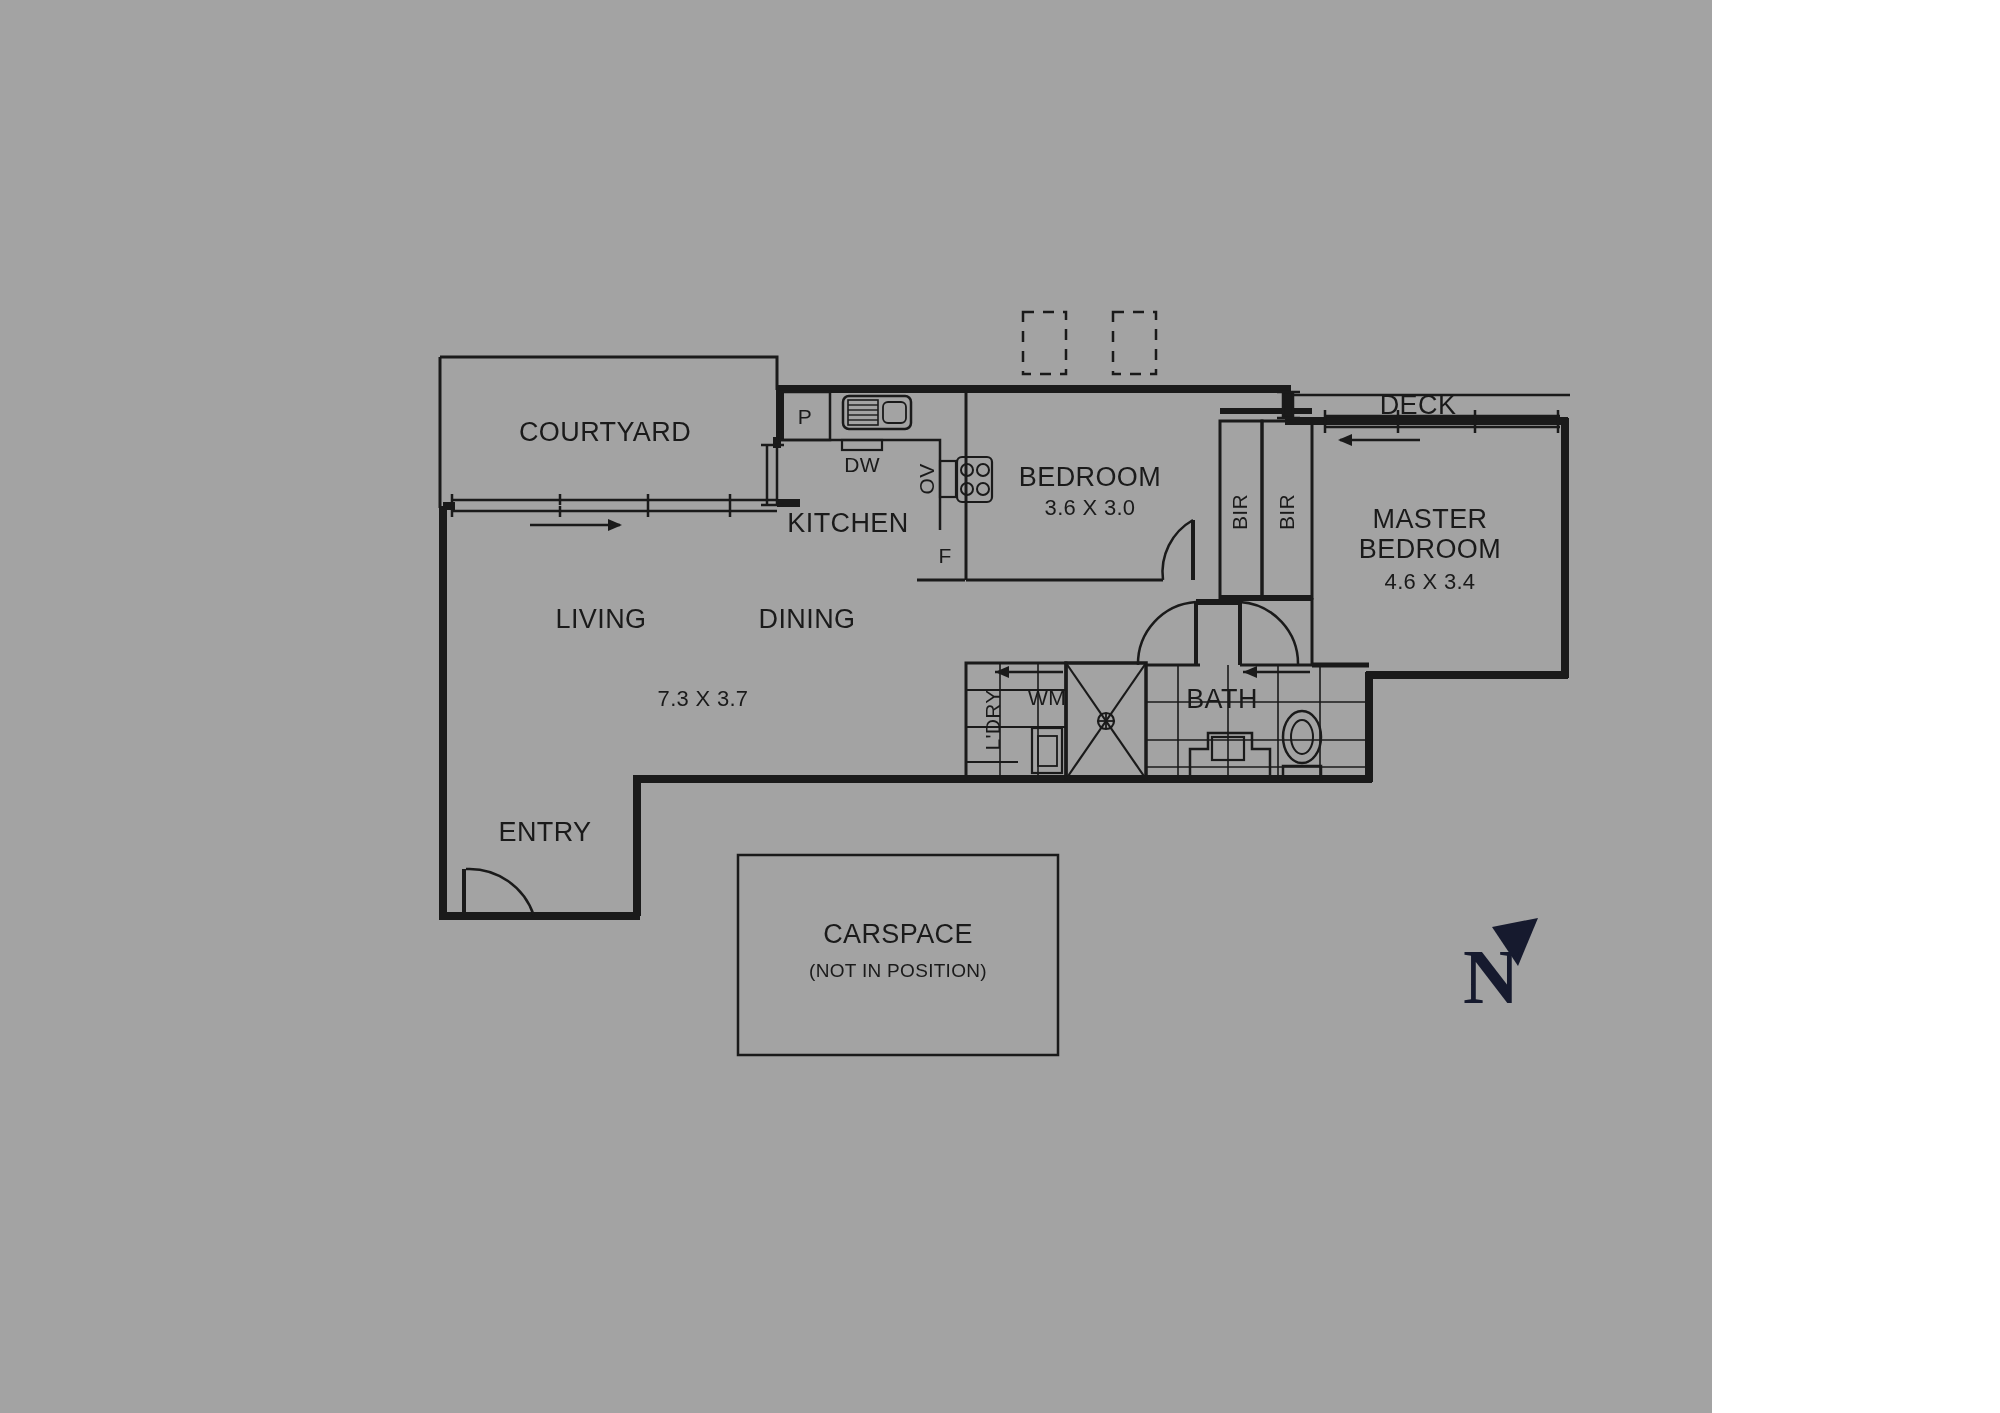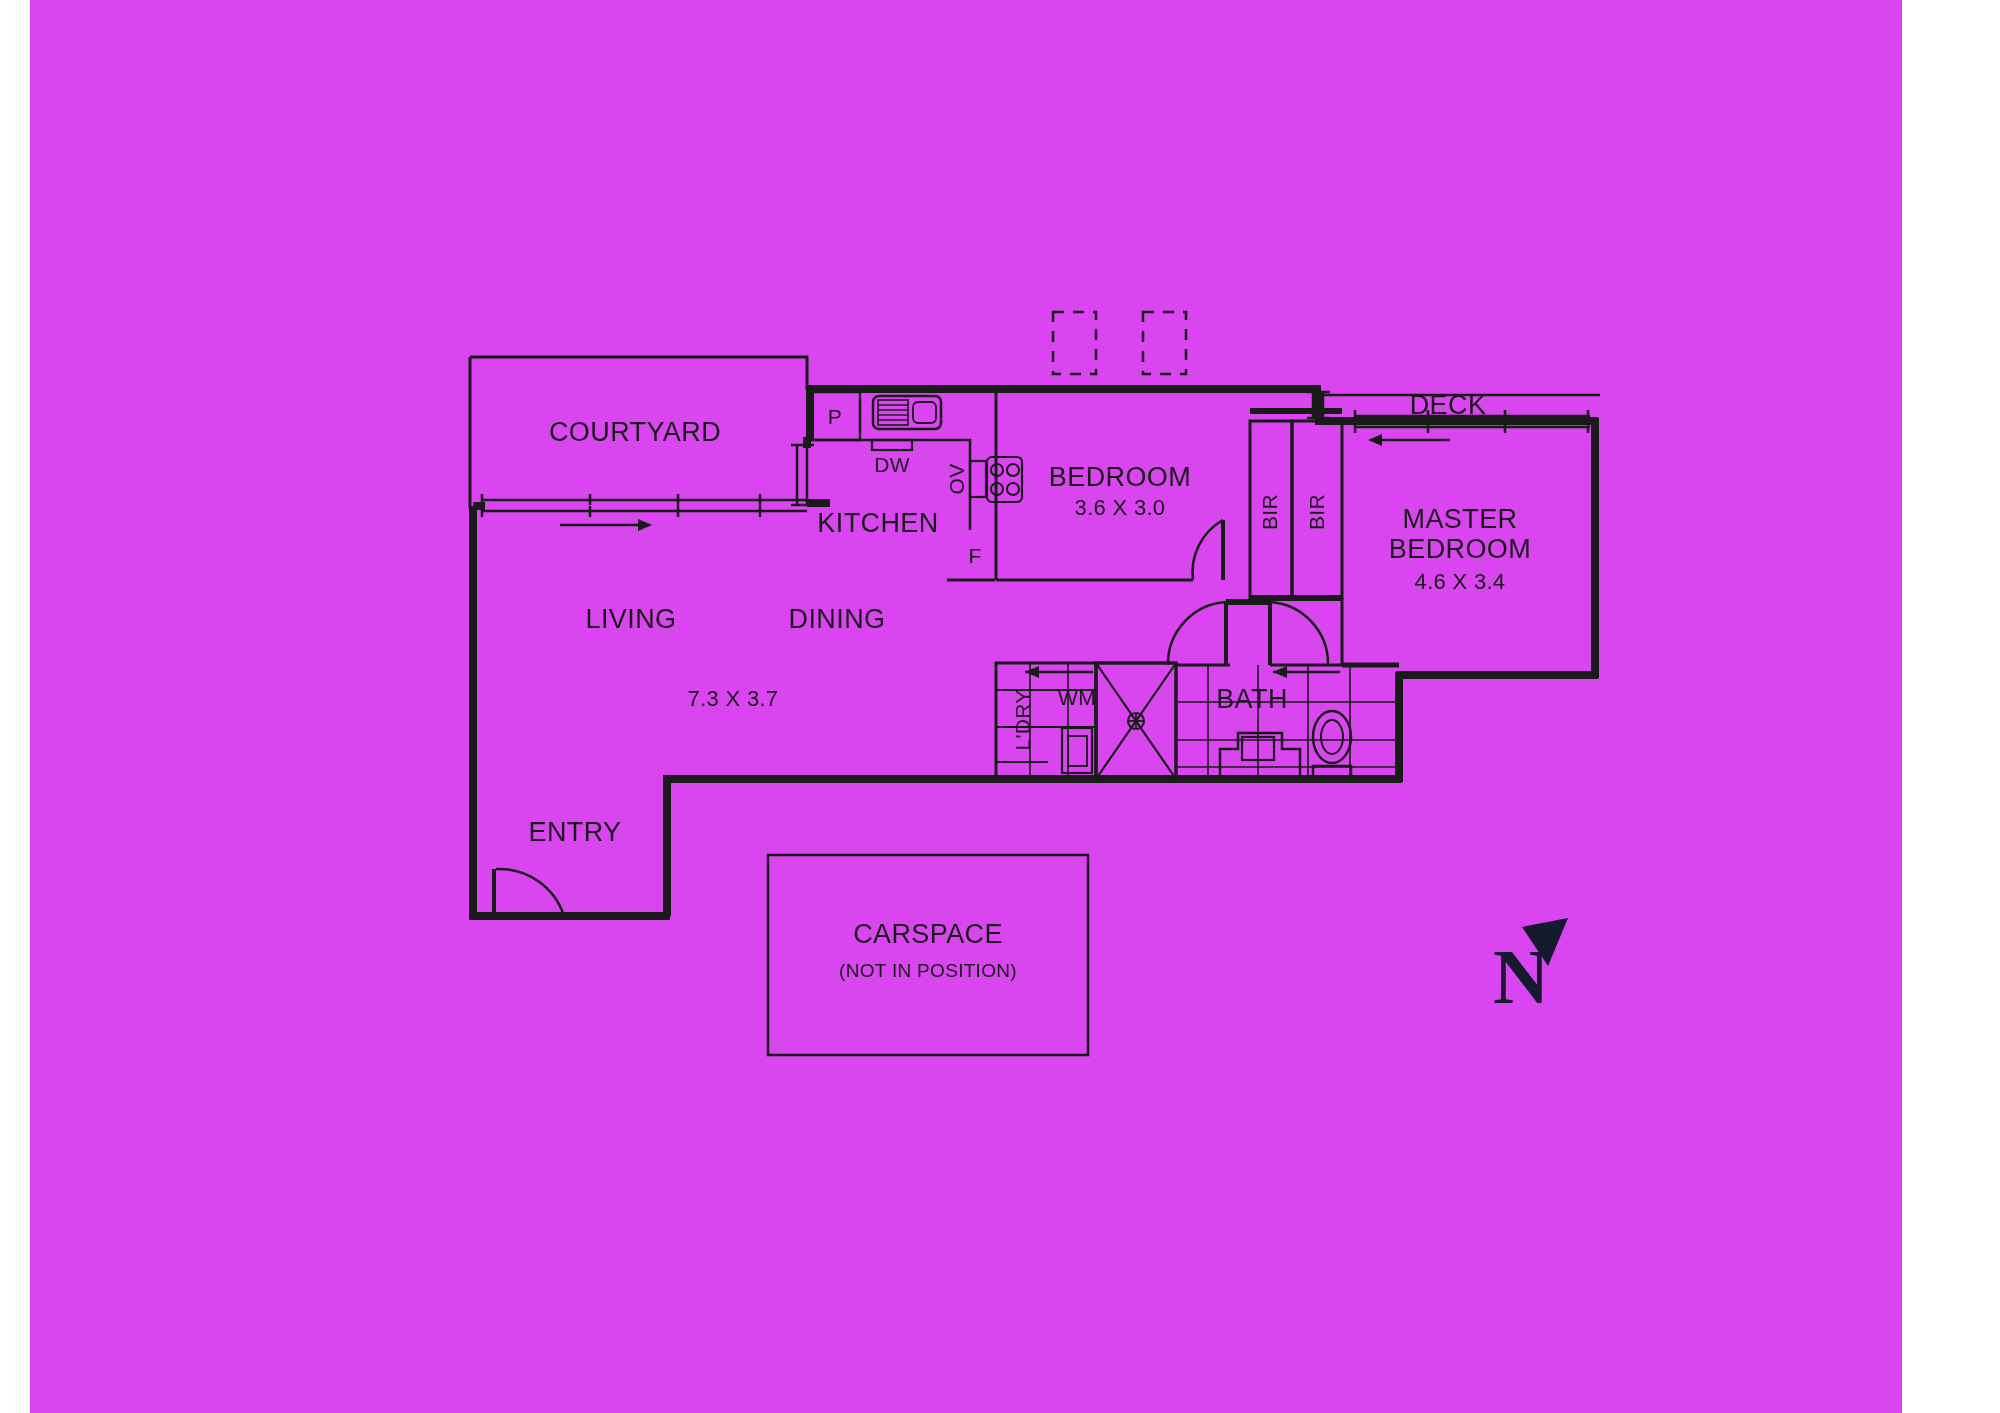--- a/index.html
+++ b/index.html
@@ -8,24 +8,23 @@
     background: #ffffff;
   }
   body {
     width: 2000px;
     height: 1413px;
     font-family: "Liberation Sans", sans-serif;
     overflow: hidden;
   }
   #plan-root {
     position: relative;
-    width: 1872px;
+    width: 1712px;
     height: 1413px;
-    background: #d946ef;
-    margin-left: 30px;
+    background: #a3a3a3;
   }
   svg.floorplan {
     display: block;
     width: 2000px;
     height: 1413px;
   }
   .rm-label {
     font-family: "Liberation Sans", sans-serif;
     fill: #1a1a1a;
     text-anchor: middle;

